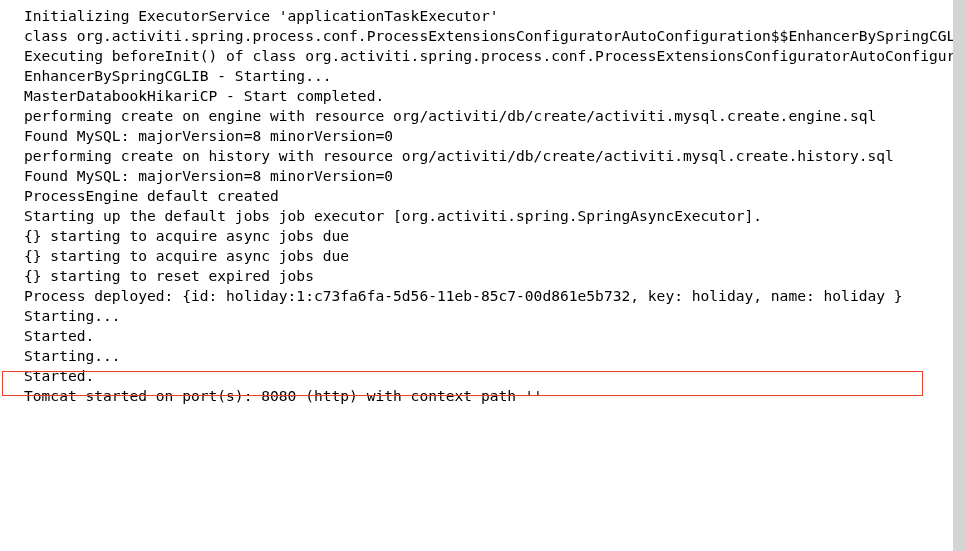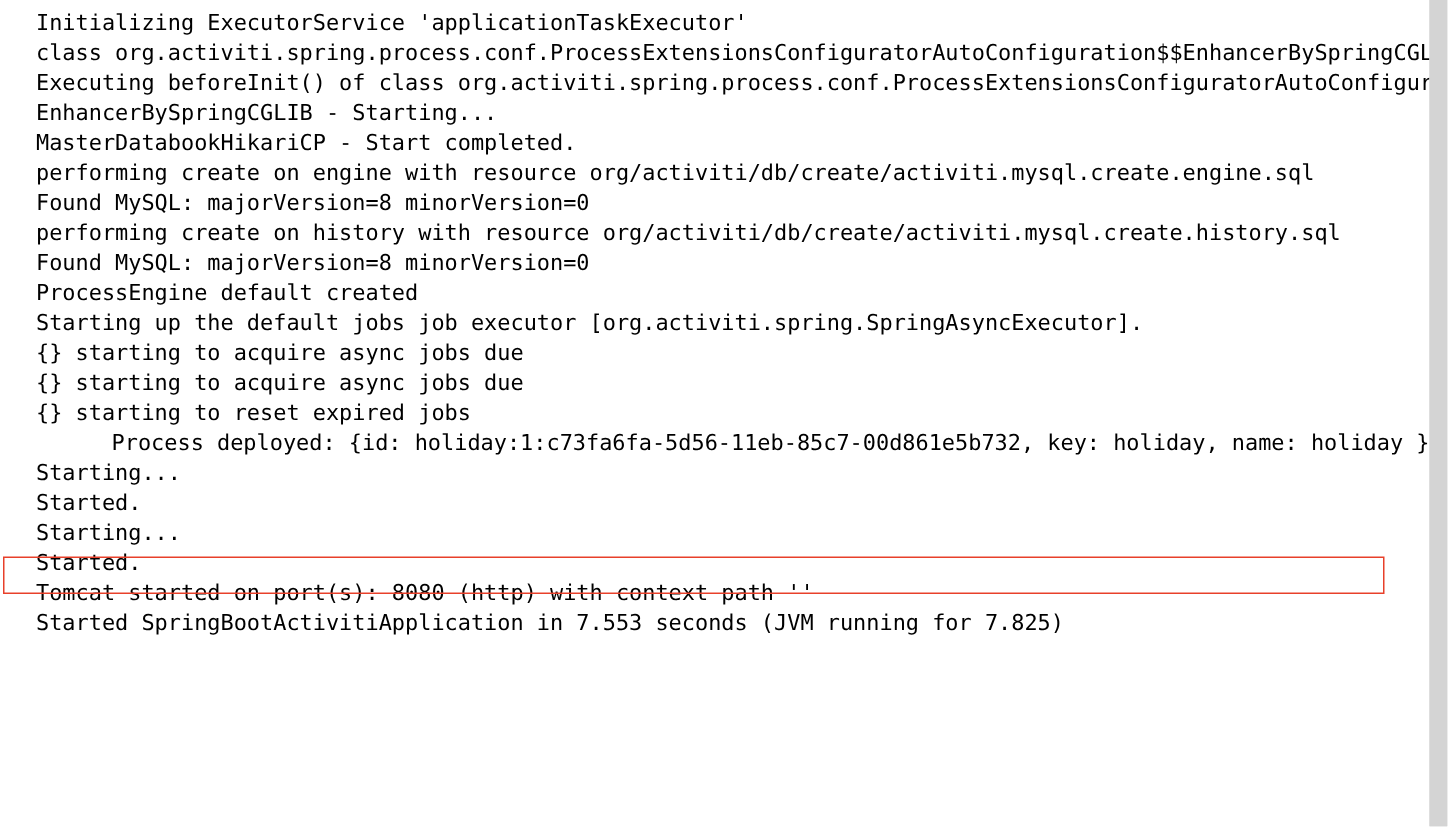--- a/index.html
+++ b/index.html
@@ -46,21 +46,20 @@
     font-size: 14.6px;
     letter-spacing: 0px;
     color: #000000;
     overflow: hidden;
     text-overflow: clip;
   }
 
   
   .log-line.highlighted {
     z-index: 3;
-    text-align: right;
   }
 
   #highlight-box {
     position: absolute;
     left: 2px;
     top: 371px;
     width: 921px;
     height: 25px;
     border: 1.5px solid #e8402a;
     box-sizing: border-box;
@@ -108,21 +107,20 @@
       <div class="log-line">Starting up the default jobs job executor [org.activiti.spring.SpringAsyncExecutor].</div>
       <div class="log-line">{} starting to acquire async jobs due</div>
       <div class="log-line">{} starting to acquire async jobs due</div>
       <div class="log-line">{} starting to reset expired jobs</div>
       <div class="log-line highlighted">Process deployed: {id: holiday:1:c73fa6fa-5d56-11eb-85c7-00d861e5b732, key: holiday, name: holiday }</div>
       <div class="log-line">Starting...</div>
       <div class="log-line">Started.</div>
       <div class="log-line">Starting...</div>
       <div class="log-line">Started.</div>
       <div class="log-line">Tomcat started on port(s): 8080 (http) with context path ''</div>
-      <div class="log-line">Started SpringBootActivitiApplication in 7.553 seconds (JVM running for 7.825)</div>
     </div>
 
   <div id="highlight-box" style="left: 2px; top: 371px; width: 921px; height: 25px; border-color: rgb(232, 64, 42);"></div>
 
   <div id="scrollbar-track" style="background: rgb(212, 212, 212);">
     <div id="scrollbar-thumb" style="background: rgb(212, 212, 212);"></div>
   </div>
 
 </div>
 

